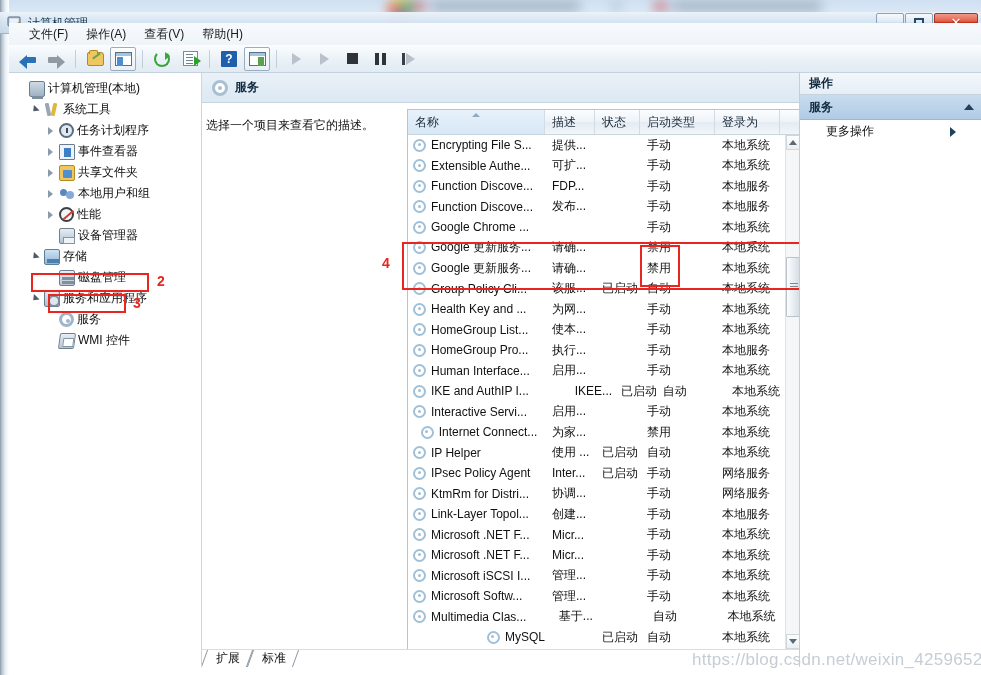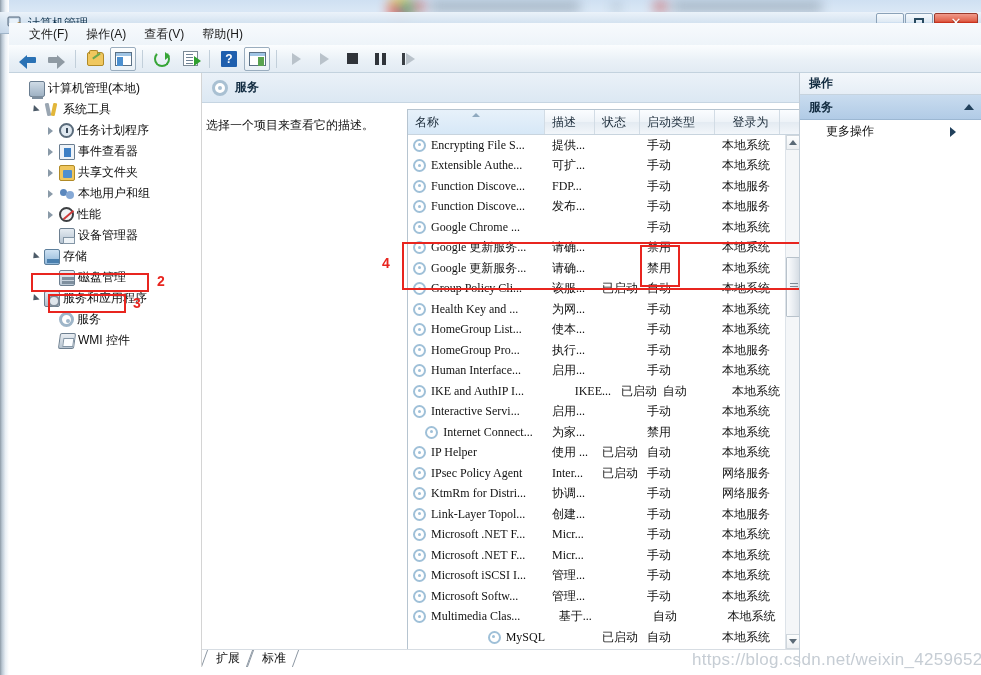--- a/index.html
+++ b/index.html
@@ -212,21 +212,21 @@
   #list-header .th {
     position:relative; display:flex; align-items:center; padding-left:7px;
     font-size:12px; color:#1a2a38; border-right:1px solid #d2dce5; white-space:nowrap;
   }
   #list-header .th.sorted { background:linear-gradient(180deg,#e7f1fa 0%,#d7e8f7 100%); }
   #list-header .th .sortarrow {
     position:absolute; left:50%; top:3px; margin-left:-4px;
     border-left:4px solid transparent; border-right:4px solid transparent; border-bottom:4px solid #8fa9bf;
   }
   #list-body { position:absolute; left:0; top:25px; right:14px; bottom:0; overflow:hidden; }
-  .lrow { display:flex; height:20.5px; align-items:center;font-family:Liberation Serif, serif; }
+  .lrow { display:flex; height:20.5px; align-items:center; }
   .lcell { font-size:12px; color:#111; padding-left:7px; white-space:nowrap; overflow:hidden; }
   .lcell.name { display:flex; align-items:center; gap:5px; padding-left:5px; }
   .svc-ico { width:13px; height:13px; flex:none; border-radius:50%; border:2.5px solid #9fc0d8; background:#fff; position:relative;}
   .svc-ico::after{content:"";position:absolute;left:2.5px;top:2.5px;width:3px;height:3px;border-radius:50%;background:#9fc0d8;}
 
   
   #list-scroll {
     position:absolute; right:0; top:25px; width:14px; bottom:0;
     background:#f4f6f8; border-left:1px solid #dde3e9;
   }
@@ -473,21 +473,21 @@
             </div>
             <div class="th" style="width: 50px;">
               <span>描述</span>
             </div>
             <div class="th" style="width: 45px;">
               <span>状态</span>
             </div>
             <div class="th" style="width: 75px;">
               <span>启动类型</span>
             </div>
-            <div class="th" style="width: 65px; justify-content: center;">
+            <div class="th" style="width: 65px;">
               <span>登录为</span>
             </div>
           </div>
         <div id="list-body">
             <div class="lrow">
               <div class="lcell name" style="width: 137px;">
                 <span class="svc-ico"></span>
                 <span>Encrypting File S...</span>
               </div>
               <div class="lcell" style="width: 50px;">提供...</div>

